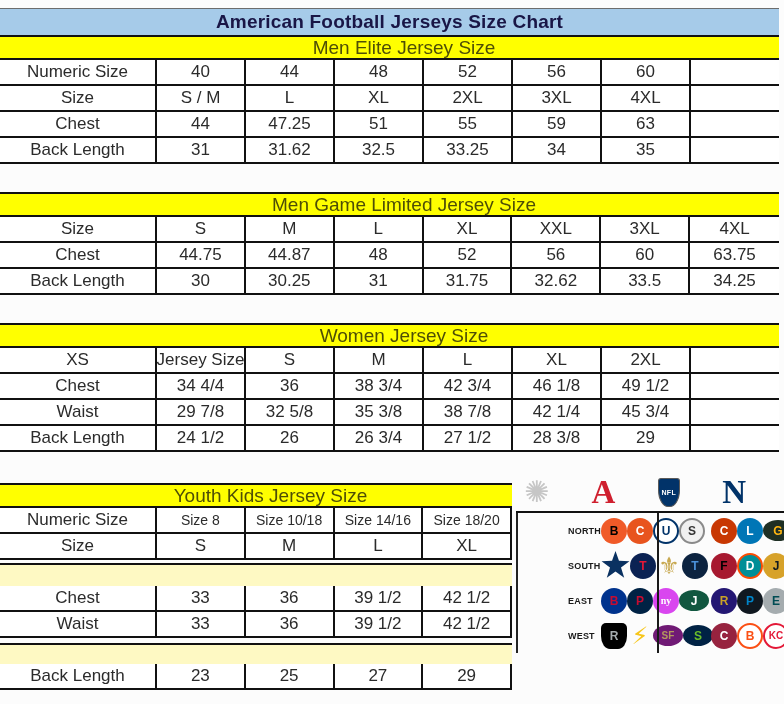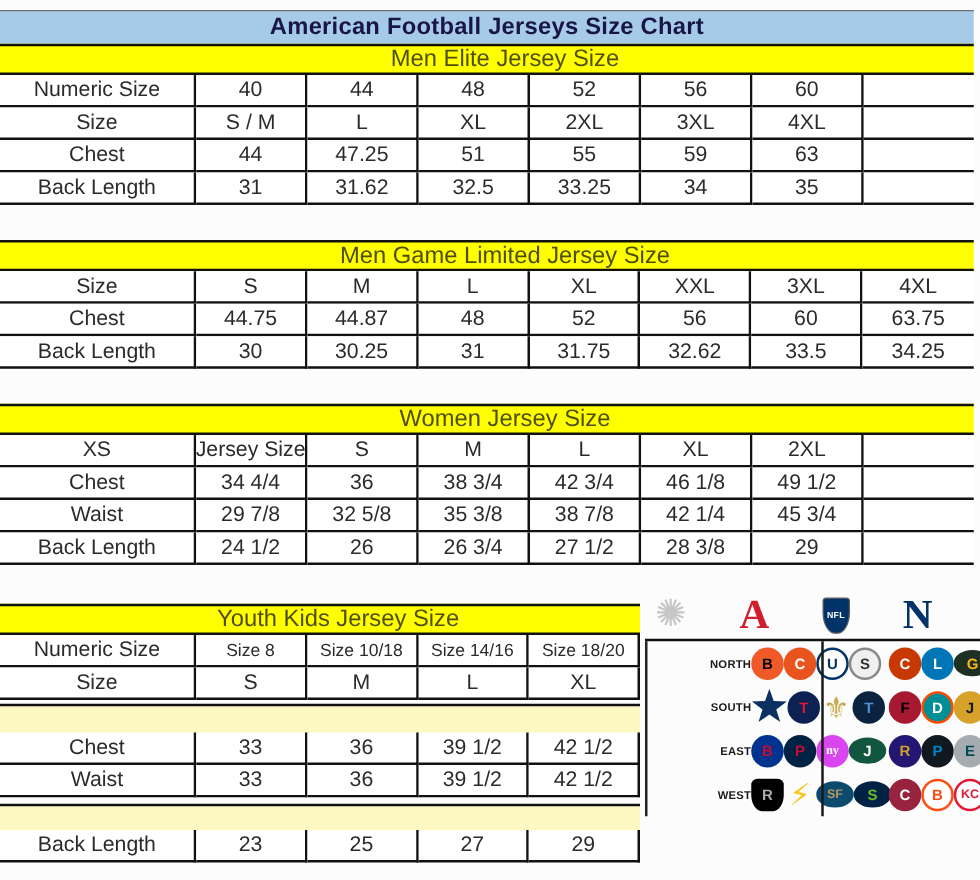--- a/index.html
+++ b/index.html
@@ -35,21 +35,21 @@
     border-right:2px solid #111;border-bottom:2px solid #111;
     display:flex;align-items:center;justify-content:center;
     font-size:17px;color:#2b2b2b;box-sizing:border-box;background:#fff;
     white-space:nowrap;overflow:hidden;
   }
   .grid-a .last-col,.grid-b .last-col{border-right:none;}
   .small-text{font-size:14px;}
   .row-spacer{grid-column:1 / -1;background:#fcfcfc;border-bottom:2px solid #111;}
   .gap28{height:28px;}
   
-  .bottom{display:flex;align-items:flex-start;margin-top:0;text-align:right;}
+  .bottom{display:flex;align-items:flex-start;margin-top:0;}
   .youth-wrap{margin-top:31px;}
   
   .logo-panel{margin-top:21px;margin-left:4px;width:268px;}
   .conf-row{
     height:40px;display:flex;align-items:center;justify-content:space-between;
     padding:0 38px 0 8px;border-bottom:2px solid #111;box-sizing:border-box;
   }
   .conf-glyph{font-family:"Liberation Serif",serif;font-weight:bold;font-size:33px;line-height:1;}
   .starburst{font-family:"DejaVu Sans",sans-serif;font-weight:normal;font-size:30px;}
   .nfl-shield{
@@ -288,21 +288,21 @@
               <span class="logo shape-circle" style="background: rgb(16, 24, 32); color: rgb(0, 133, 202);">P</span>
               <span class="logo shape-circle" style="background: rgb(165, 172, 175); color: rgb(0, 76, 84);">E</span>
               <span class="logo shape-circle" style="background: rgb(255, 182, 18); color: rgb(90, 20, 20);">R</span>
             </div>
           </div>
           <div class="div-row">
             <span class="div-label">WEST</span>
             <div class="team-group group-afc">
               <span class="logo shape-shield" style="background: rgb(0, 0, 0); color: rgb(165, 172, 175);">R</span>
               <span class="logo shape-glyph" style="background: transparent; color: rgb(247, 198, 27);">⚡</span>
-              <span class="logo shape-oval" style="background: #0c4a6e; color: rgb(179, 153, 93); font-size: 10px;">SF</span>
+              <span class="logo shape-oval" style="background: #701a75; color: rgb(179, 153, 93); font-size: 10px;">SF</span>
               <span class="logo shape-oval" style="background: rgb(0, 34, 68); color: rgb(105, 190, 40);">S</span>
             </div>
             <div class="team-group group-nfc">
               <span class="logo shape-circle" style="background: rgb(151, 35, 63); color: rgb(255, 255, 255);">C</span>
               <span class="logo shape-circle" style="background: rgb(255, 255, 255); color: rgb(251, 79, 20); border: 2px solid rgb(251, 79, 20);">B</span>
               <span class="logo shape-circle" style="background: rgb(255, 255, 255); color: rgb(227, 24, 55); border: 2px solid rgb(227, 24, 55); font-size: 10px;">KC</span>
               <span class="logo shape-circle" style="background: rgb(0, 53, 148); color: rgb(255, 209, 0);">R</span>
             </div>
           </div>
         </div>

